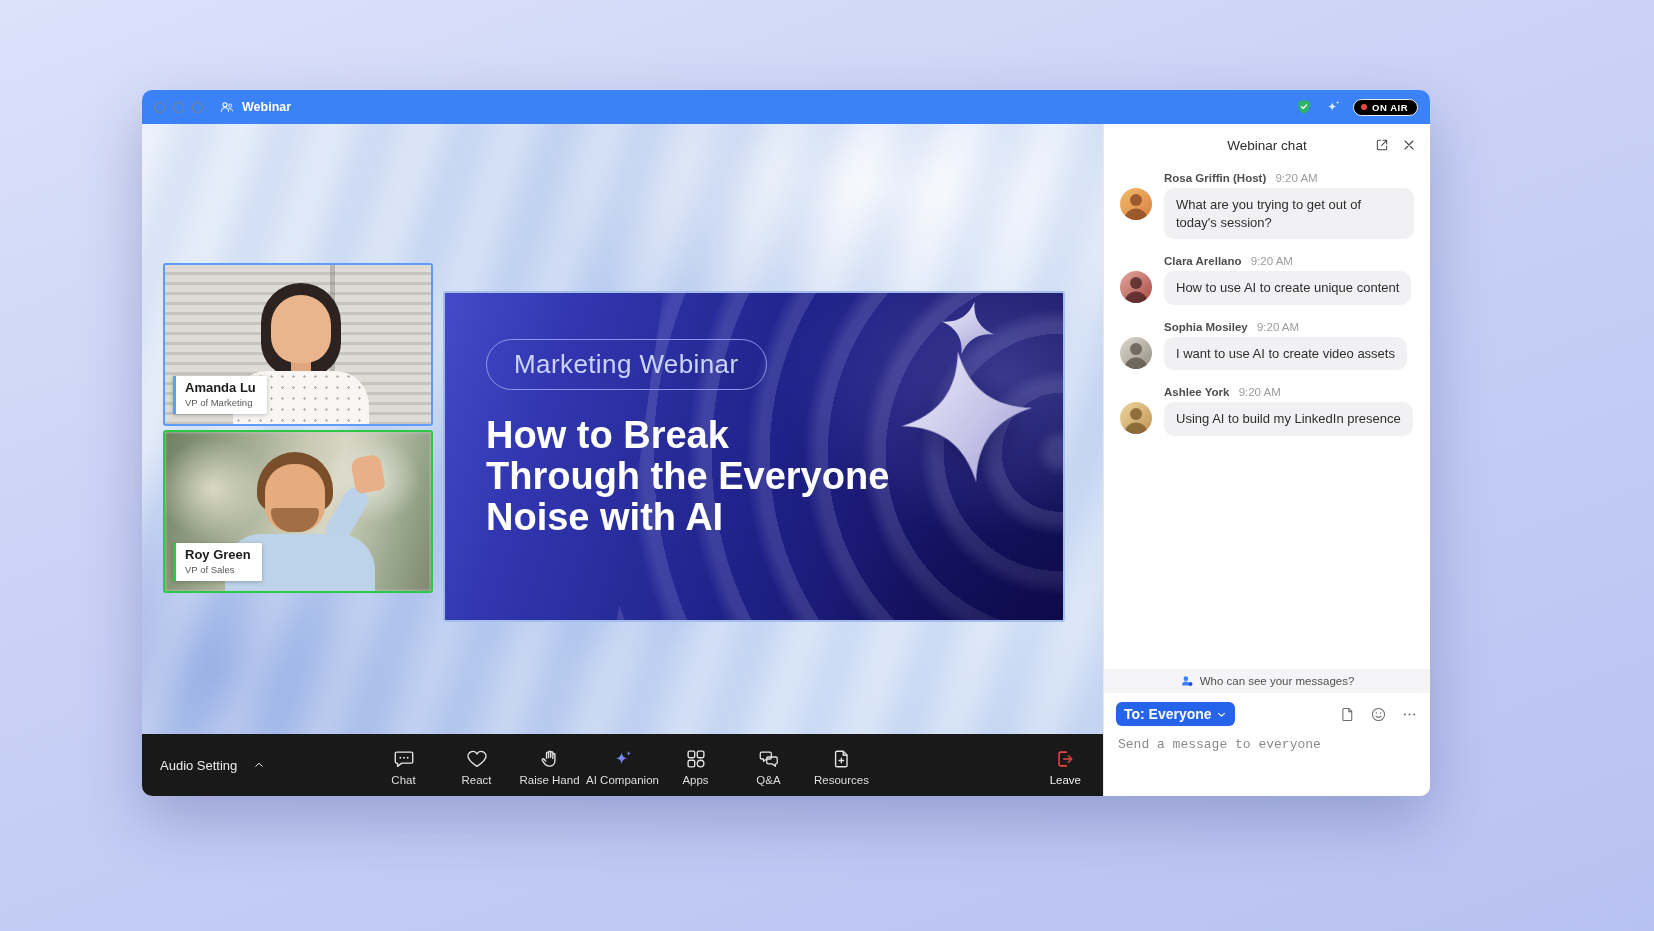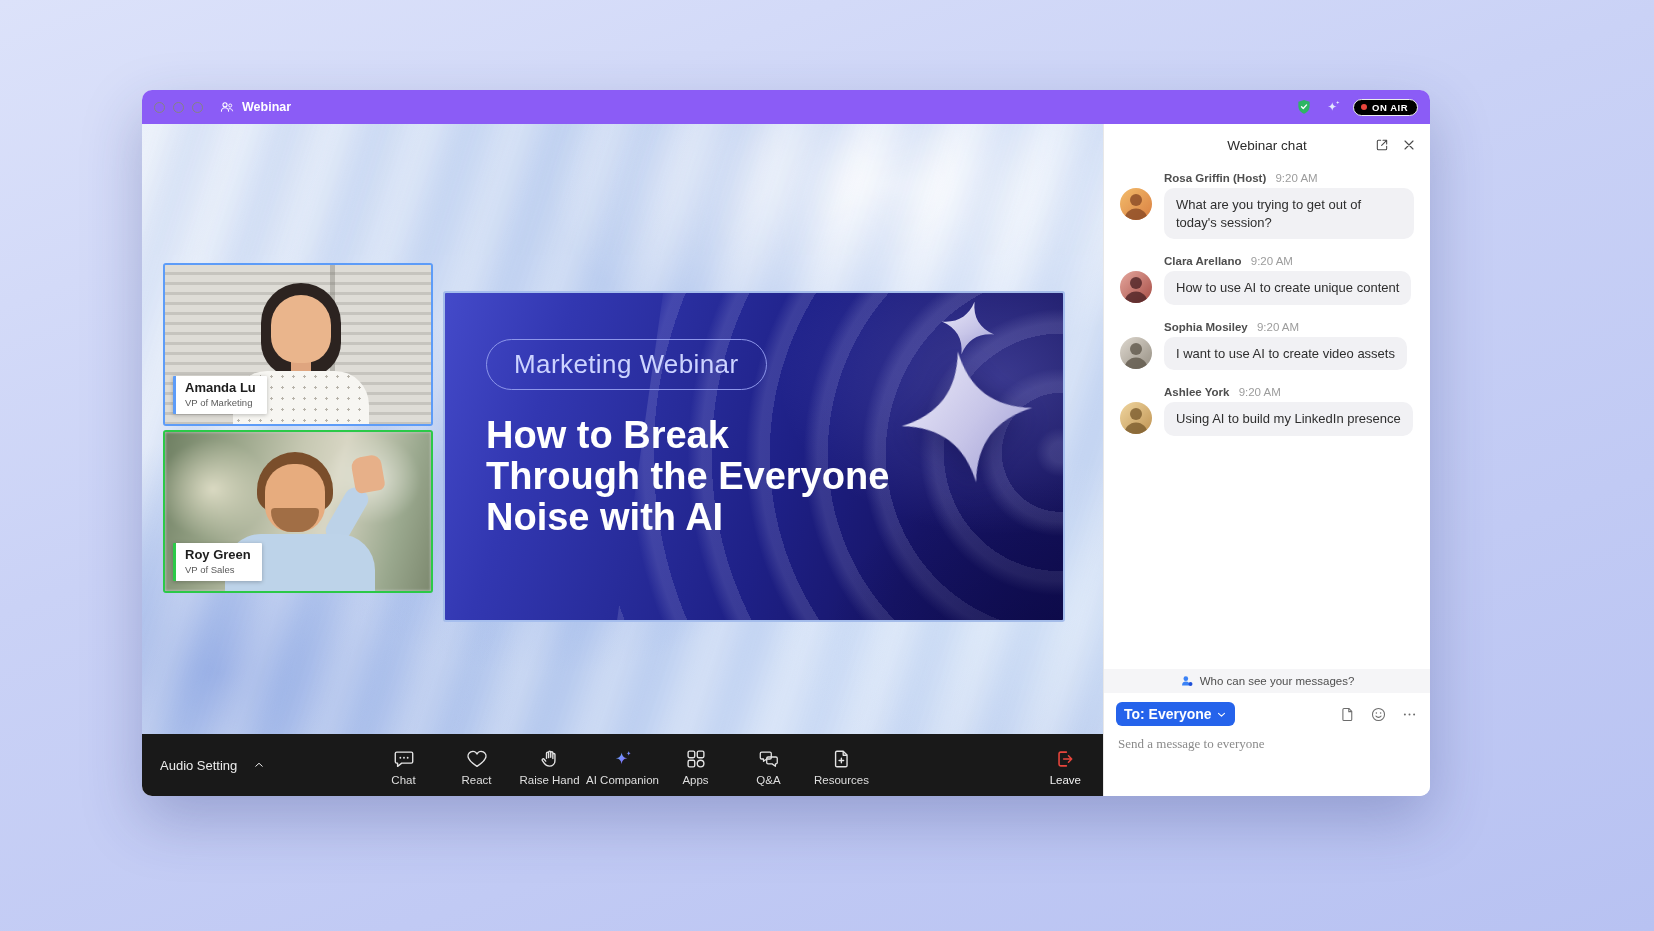--- a/index.html
+++ b/index.html
@@ -11,21 +11,21 @@
   }
 
   
   .window {
     position:absolute; left:142px; top:90px; width:1288px; height:706px;
     border-radius:10px; overflow:hidden; background:#fff;
     box-shadow: 0 24px 60px rgba(40,50,120,.28);
     display:flex; flex-direction:column;
   }
   .titlebar {
-    height:34px; background:#8b5cf6; flex:0 0 auto;
+    height:34px; background:#3b82f6; flex:0 0 auto;
     display:flex; align-items:center; padding:0 12px; position:relative;
   }
   .traffic { display:flex; gap:8px; margin-right:16px; }
   .tl { width:11px; height:11px; border-radius:50%; border:1.2px solid #848484; }
   .tb-title { color:#fff; font-size:12.5px; font-weight:700; display:flex; align-items:center; gap:7px; }
   .tb-title svg { width:16px; height:16px; color:#fff; }
   .tb-right { margin-left:auto; display:flex; align-items:center; gap:11px; }
   .tb-right svg { width:18px; height:18px; }
   .onair {
     display:flex; align-items:center; gap:5px;
@@ -160,21 +160,21 @@
     justify-content:center; gap:6px; font-size:11.5px; color:#4f4f4f; cursor:pointer; }
   .privacy svg { width:14px; height:14px; }
   .to-row { flex:0 0 auto; display:flex; align-items:center; padding:9px 12px 2px 12px; }
   .to-pill { display:flex; align-items:center; gap:4px; background:#2563eb; color:#fff;
     font-size:14px; font-weight:600; padding:4px 8px; border-radius:6px; cursor:pointer; }
   .to-pill svg { width:11px; height:11px; }
   .to-icons { margin-left:auto; display:flex; gap:14px; color:#6c6c6c; align-items:center; }
   .to-icons svg { width:17px; height:17px; cursor:pointer; }
   .composer { flex:0 0 auto; padding:6px 14px 44px 14px; }
   .composer input { width:100%; border:none; outline:none; background:transparent;
-    font-family:Liberation Serif, serif; font-size:13px; color:#6e6e6e; }
+    font-family:Liberation Mono, monospace; font-size:13px; color:#6e6e6e; }
   .composer input::placeholder { color:#8a8a8a; opacity:1; }
 </style>
 </head>
 <body>
 
 <svg width="0" height="0" style="position:absolute" aria-hidden="true">
   <defs>
     <linearGradient id="g-ai" x1="0" y1="0" x2="1" y2="1">
       <stop offset="0" stop-color="#64b5ff"></stop>
         <stop offset="1" stop-color="#8b5cf6"></stop>

